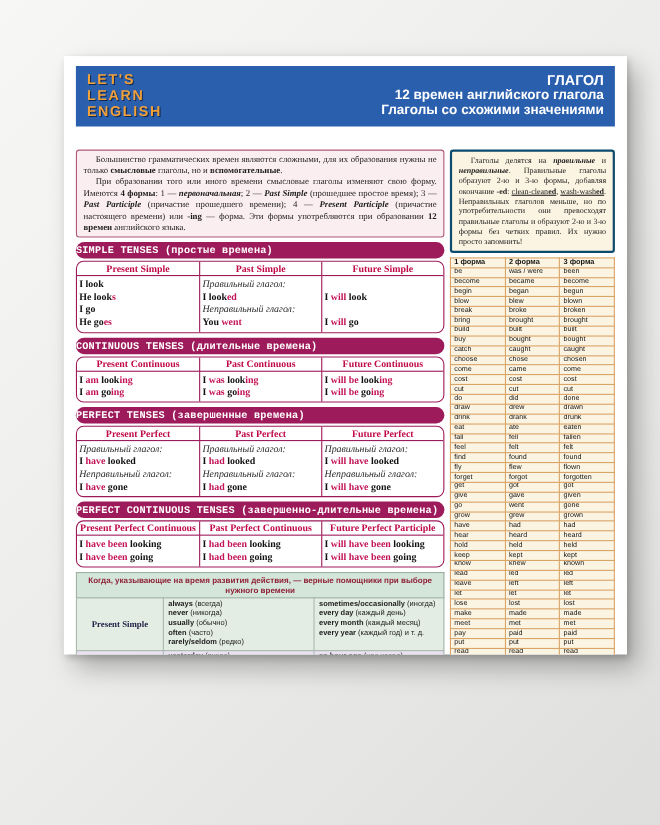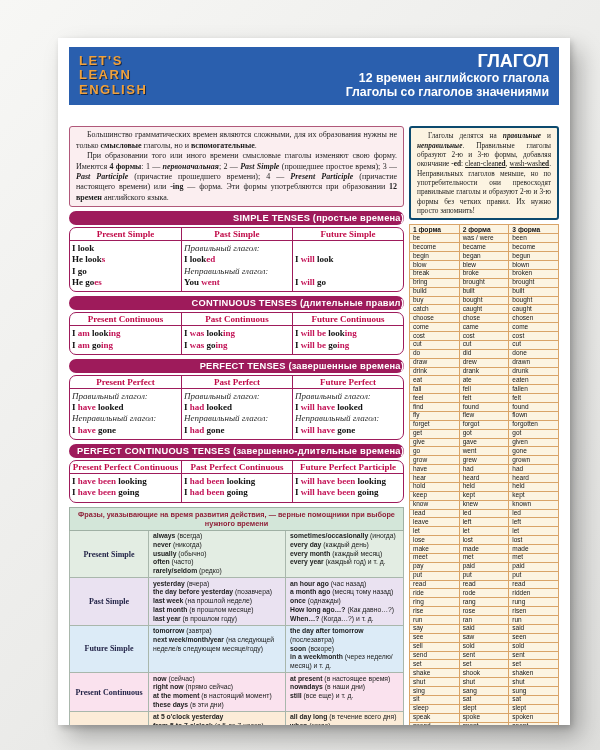--- a/index.html
+++ b/index.html
@@ -1,42 +1,42 @@
 <!DOCTYPE html>
 <html style="--blue: #2a5fae; --orange: #f0a13c; --magenta: #9e1b5b; --hl: #c31356; --colhead: #c00a48; --pinkbg: #fbeef0; --pinkborder: #b0587a; --cream: #fcf4e2; --verbborder: #d9a468; --phrases-header-bg: #d3e6d9; --phrases-header-text: #8f2038;"><head>
 <meta charset="utf-8">
 <style>
   html,body{margin:0;padding:0;}
   .stage{position:relative;width:600px;height:750px;overflow:hidden;
          background:linear-gradient(135deg,#f7f7f5 0%,#ebebe9 55%,#dededc 100%);
          font-family:"Liberation Sans",sans-serif;}
-  .card{position:absolute;left:58px;top:38px;width:512px;height:687px;background:#fff;
+  .card{position:absolute;left:58px;top:51px;width:512px;height:544px;background:#fff;
         box-shadow:10px 12px 22px rgba(0,0,0,.28), 2px 3px 6px rgba(0,0,0,.18);
         padding:9px 11px;box-sizing:border-box;overflow:hidden;}
   
   .band{display:flex;justify-content:space-between;align-items:center;
         background:var(--blue);padding:5px 10px 6px 10px;margin-bottom:5px;}
   .logo{color:var(--orange);font-weight:bold;font-size:13px;line-height:1.12;
         letter-spacing:1.5px;text-shadow:1px 1px 0 rgba(15,30,60,.85);}
   .title{text-align:right;color:#fff;font-weight:bold;}
-  .t1{font-size:18px;line-height:1.1;}
+  .t1{font-size:13px;line-height:1.1;}
   .t2{font-size:12.3px;line-height:1.12;}
   
   .cols{display:flex;gap:5px;}
   .left{flex:1;min-width:0;}
   .right{width:150px;flex:none;}
   
   .intro{background:var(--pinkbg);border:1.6px solid var(--pinkborder);border-radius:3px;
          padding:3px 6px;font:8px/1.3 "Liberation Serif",serif;color:#1c1c1c;text-align:justify;margin-top:16px;}
   .intro p{margin:0;text-indent:11px;}
   .intro.cream{background:var(--cream);border:2px solid #0c4a6e;font-size:7.3px;line-height:1.28;}
   
   .tense{margin-top:4px;}
-  .pill{background:var(--magenta);color:#fff;border-radius:10px;text-align:right;
-        font-weight:bold;font-size:9.3px;padding:2px 0;letter-spacing:.2px;}
+  .pill{background:var(--magenta);color:#fff;border-radius:10px;text-align:left;
+        font-weight:bold;font-size:9.3px;padding:2px 0;letter-spacing:.2px;font-family:Liberation Mono, monospace;}
   .ttable{width:100%;border-collapse:separate;border-spacing:0;margin-top:2px;
           border:1.5px solid var(--magenta);border-radius:7px;table-layout:fixed;}
   .ttable th{color:var(--colhead);font:bold 9px "Liberation Serif",serif;
              border-bottom:1.5px solid var(--magenta);padding:1px 2px;}
   .ttable th+th,.ttable td+td{border-left:1.5px solid var(--magenta);}
   .ttable td{vertical-align:top;font:bold 9px "Liberation Serif",serif;
              color:#111;padding:2px 2px 3px 2px;}
   .ttable .ln{line-height:11.3px;white-space:nowrap;overflow:hidden;}
   .ttable .ln i{font-weight:normal;color:#2b2b2b;margin-top:16px;}
   .hl{color:var(--hl);}
@@ -65,21 +65,21 @@
 
     <div class="band">
       <div class="logo">
         <div>LET'S</div>
         <div>LEARN</div>
         <div>ENGLISH</div>
       </div>
       <div class="title">
         <div class="t1">ГЛАГОЛ</div>
         <div class="t2">12 времен английского глагола</div>
-        <div class="t2">Глаголы со глаголов значениями</div>
+        <div class="t2">Глаголы со схожими значениями</div>
       </div>
     </div>
 
     <div class="cols">
       <div class="left">
         <div class="intro">
           <p>Большинство грамматических времен являются сложными, для их образования нужны не только <b>смысловые</b> глаголы, но и <b>вспомогательные</b>.</p>
           <p>При образовании того или иного времени смысловые глаголы изменяют свою форму. Имеются <b>4 формы</b>: 1 — <b><i>первоначальная</i></b>; 2 — <b><i>Past Simple</i></b> (прошедшее простое время); 3 — <b><i>Past Participle</i></b> (причастие прошедшего времени); 4 — <b><i>Present Participle</i></b> (причастие настоящего времени) или <b>-ing</b> — форма. Эти формы употребляются при образовании <b>12 времен</b> английского языка.</p>
         </div>
         <div id="tenses">
@@ -111,21 +111,21 @@
                       <div class="ln">&nbsp;</div>
                       <div class="ln">I <span class="hl">will</span> look</div>
                       <div class="ln">&nbsp;</div>
                       <div class="ln">I <span class="hl">will</span> go</div>
                     </td>
                   </tr>
                 </tbody>
               </table>
             </section>
             <section class="tense">
-              <div class="pill">CONTINUOUS TENSES (длительные правил)</div>
+              <div class="pill">CONTINUOUS TENSES (длительные времена)</div>
               <table class="ttable">
                 <thead>
                   <tr>
                     <th>Present Continuous</th>
                     <th>Past Continuous</th>
                     <th>Future Continuous</th>
                   </tr>
                 </thead>
                 <tbody>
                   <tr>
@@ -204,21 +204,21 @@
                       <div class="ln">I <span class="hl">will have been</span> going</div>
                     </td>
                   </tr>
                 </tbody>
               </table>
             </section>
           </div>
         <table class="phrases">
           <thead>
             <tr>
-                <th colspan="3">Фразы, указывающие на время развития действия, — верные помощники при выборе нужного времени</th>
+                <th colspan="3">Когда, указывающие на время развития действия, — верные помощники при выборе нужного времени</th>
               </tr>
           </thead>
           <tbody id="phrases-body">
               <tr style="background-color: rgb(227, 237, 227);">
                 <td class="lbl" style="width: 70px;">Present Simple</td>
                 <td style="width: 128px;"><b>always</b> (всегда)<br><b>never</b> (никогда)<br><b>usually</b> (обычно)<br><b>often</b> (часто)<br><b>rarely/seldom</b> (редко)</td>
                 <td><b>sometimes/occasionally</b> (иногда)<br><b>every day</b> (каждый день)<br><b>every month</b> (каждый месяц)<br><b>every year</b> (каждый год) и т. д.</td>
               </tr>
               <tr style="background-color: rgb(234, 226, 241);">
                 <td class="lbl" style="width: 70px;">Past Simple</td>

